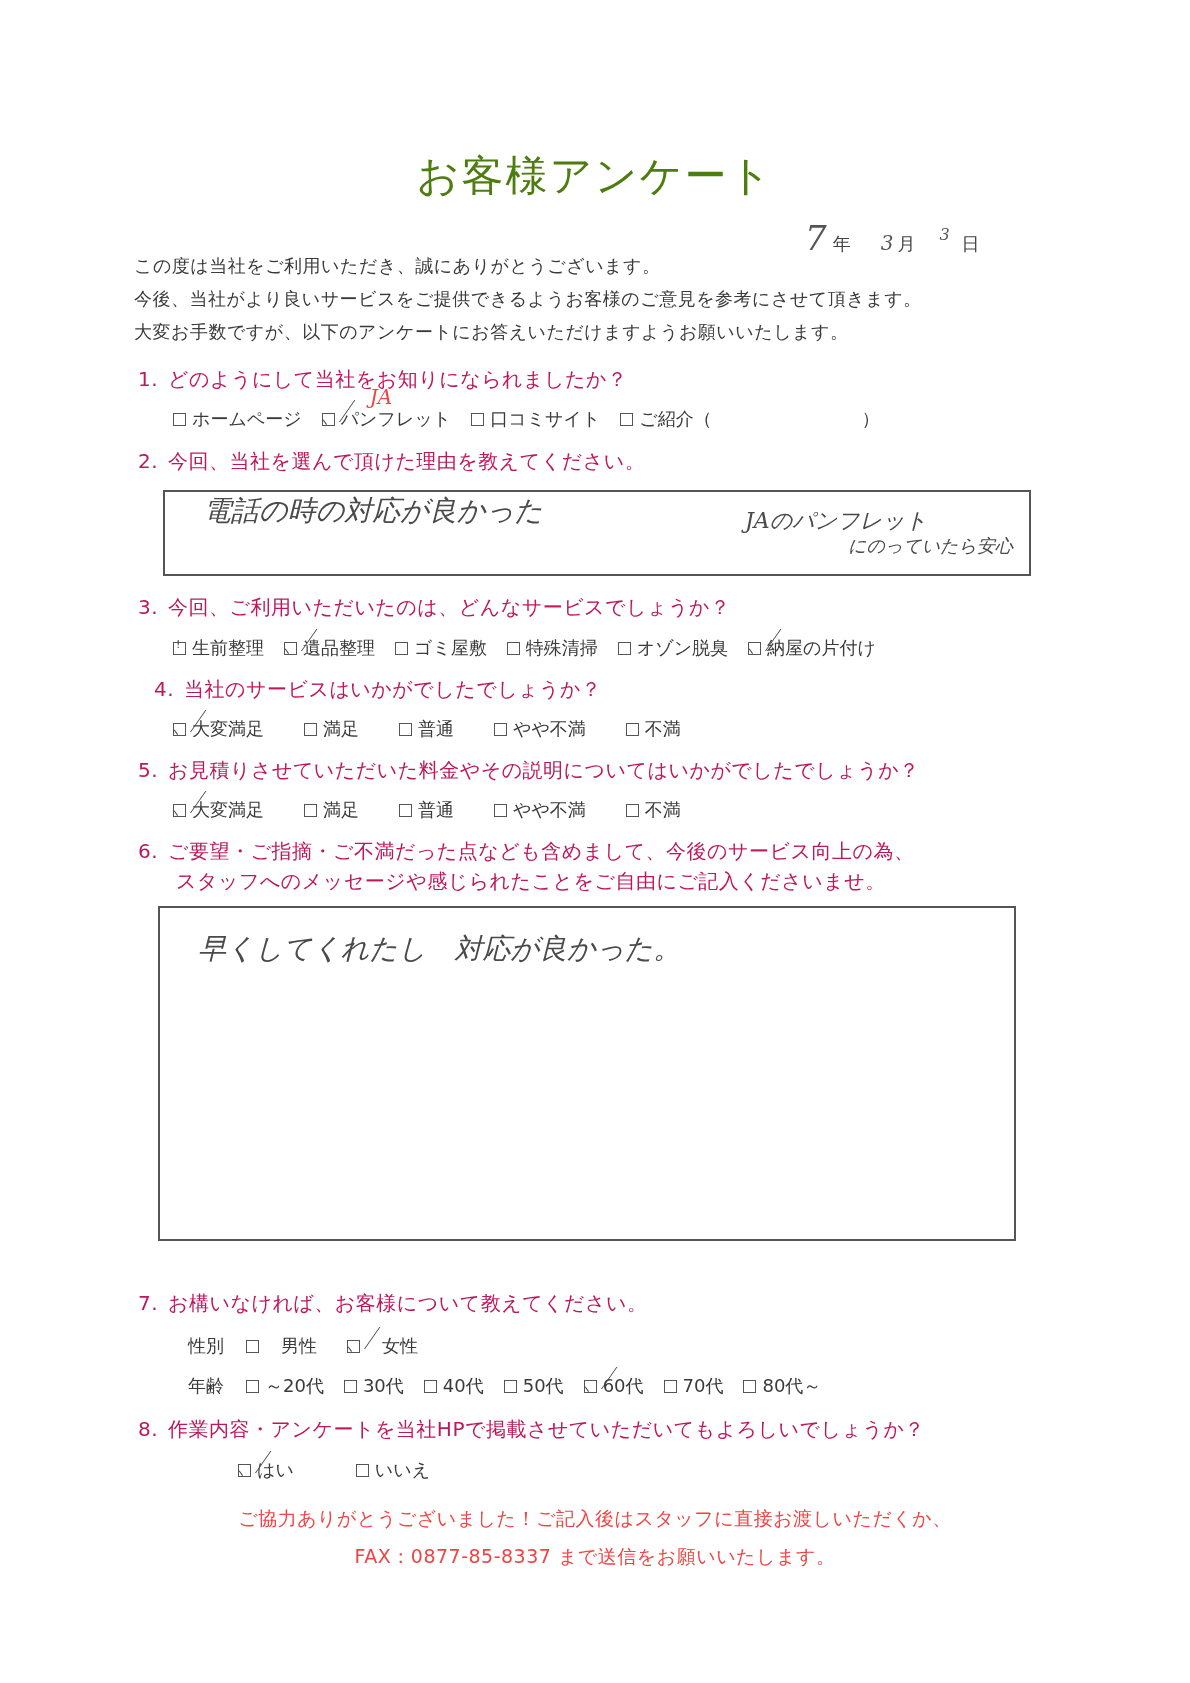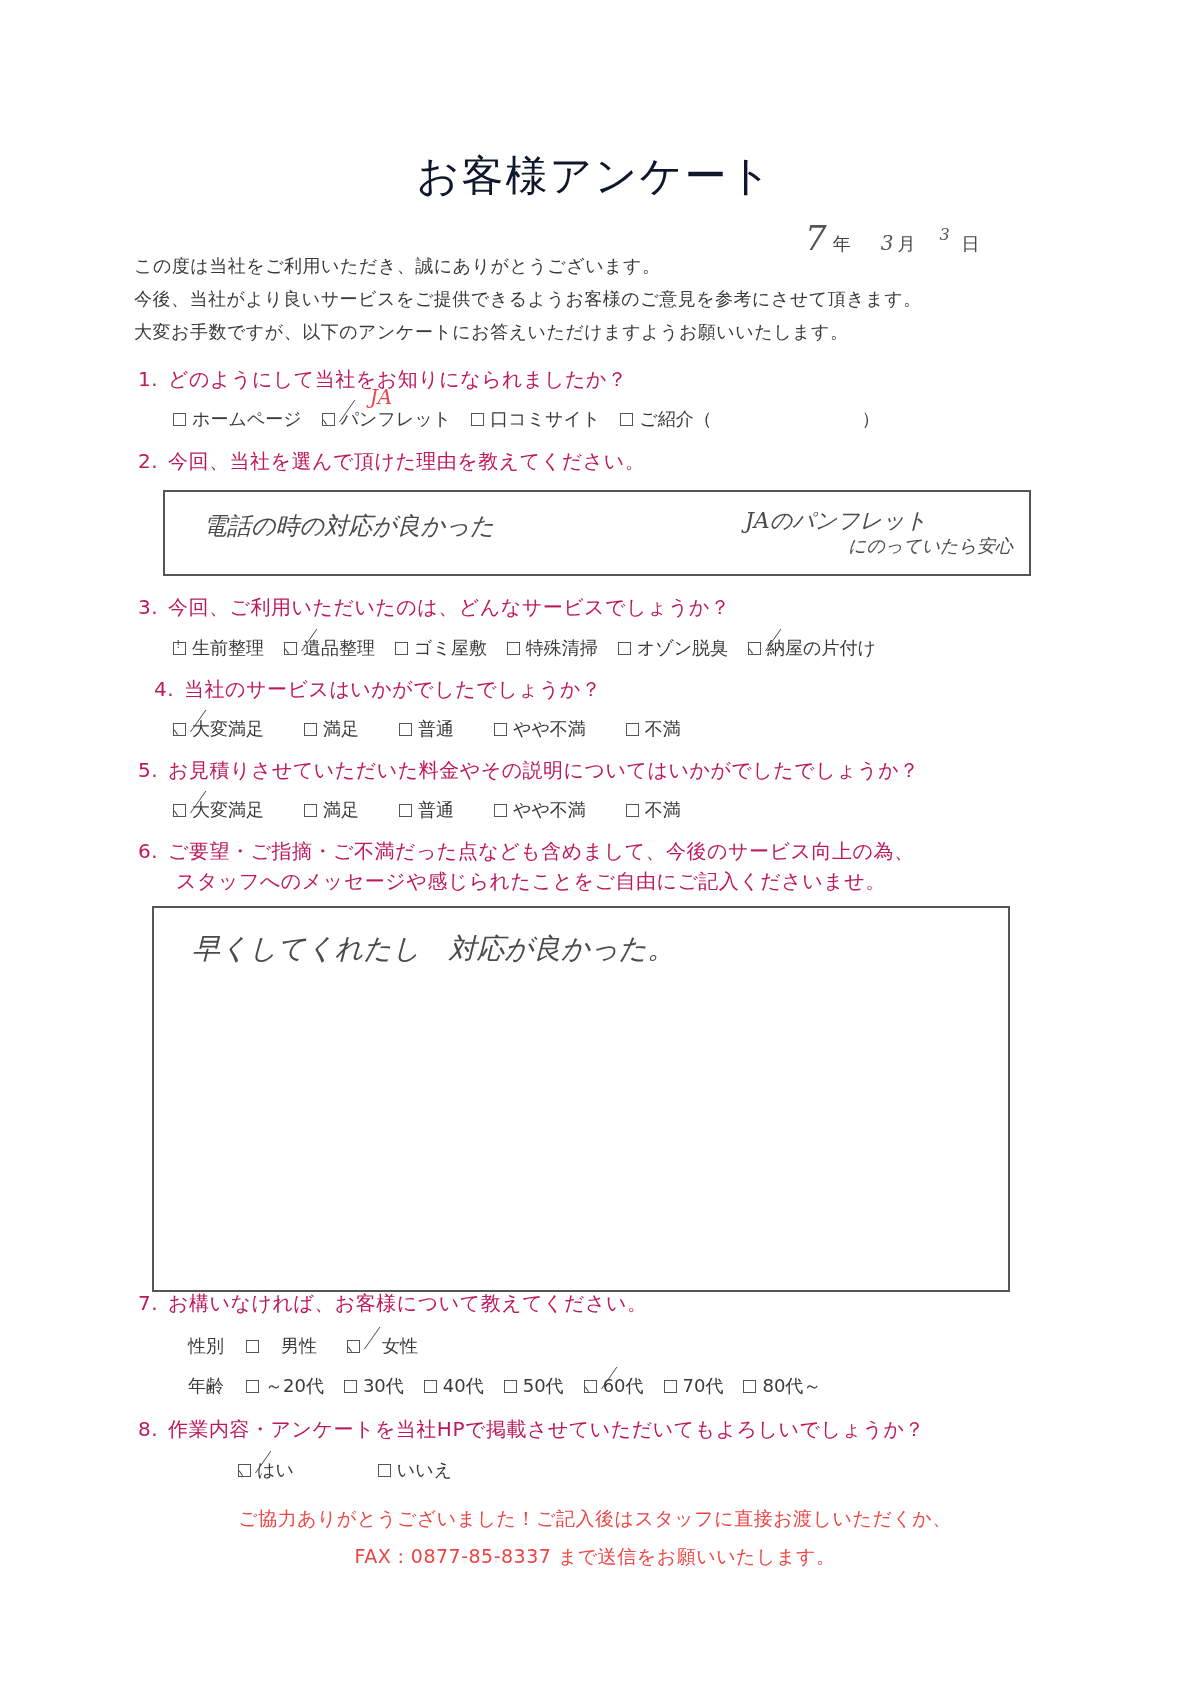--- a/index.html
+++ b/index.html
@@ -1,19 +1,19 @@
 <!DOCTYPE html>
 <html><head>
 <meta charset="utf-8">
 <style>
   html, body { margin:0; padding:0; background:#ffffff; }
   body { width:1190px; height:1683px; position:relative; overflow:hidden;
          font-family:"DejaVu Sans", "Liberation Sans", sans-serif; color:#3a3a3a; }
   .abs { position:absolute; }
-  .title { left:0; width:1190px; top:148px; text-align:center; font-size:42px; letter-spacing:2px; color:#0f172a; }
+  .title { left:0; width:1190px; top:148px; text-align:center; font-size:42px; letter-spacing:2px; color:#4d7c0f; }
   .date { top:218px; left:805px; font-size:18px; color:#444; display:flex; align-items:baseline; }
   .date .hw { font-family:"DejaVu Serif", serif; font-style:italic; color:#555; }
   .date .hw.year { font-size:34px; margin-right:6px; }
   .date .hw.month { font-size:20px; margin:0 4px 0 30px; }
   .date .hw.day { font-size:16px; margin:0 12px 0 24px; position:relative; top:-10px; }
   .intro { left:134px; font-size:18px; color:#3a3a3a; letter-spacing:0.5px; }
   .q { left:138px; font-size:20px; letter-spacing:0.5px; color:#be185d; }
   .q .num { display:inline-block; width:30px; }
   .opts { font-size:18px; display:flex; align-items:center; color:#3a3a3a; }
   .opt { display:flex; align-items:center; margin-right:20px; position:relative; }
@@ -69,21 +69,21 @@
       <span>ご紹介（</span>
     <span style="display:inline-block; width:150px;"></span>
       <span>）</span>
   </label>
 </div>
 
 <div class="abs q" style="top:448px;">
   <span class="num">2.</span><span>今回、当社を選んで頂けた理由を教えてください。</span>
 </div>
 <div class="abs box" style="left:163px; top:490px; width:868px; height:86px;">
-  <span class="hand" style="left:38px; top:18px; font-size:24px;">電話の時の対応が良かった</span>
+  <span class="hand" style="left:38px; top:0; font-size:28px;">電話の時の対応が良かった</span>
   <span class="hand" style="left:580px; top:14px; font-size:22px;">JAのパンフレット</span>
   <span class="hand" style="left:640px; top:42px; font-size:18px;margin-left:43px;">にのっていたら安心</span>
 </div>
 
 <div class="abs q" style="top:594px;">
   <span class="num">3.</span><span>今回、ご利用いただいたのは、どんなサービスでしょうか？</span>
 </div>
 <div class="abs opts" style="top:636px; left:173px;">
   <label class="opt">
       <span class="cb marked"></span>
@@ -160,21 +160,21 @@
   <label class="opt">
       <span class="cb"></span>
       <span>不満</span>
     </label>
 </div>
 
 <div class="abs q" style="top:838px;">
   <span class="num">6.</span><span>ご要望・ご指摘・ご不満だった点なども含めまして、今後のサービス向上の為、</span>
 </div>
 <div class="abs q" style="top:868px; left:176px;">スタッフへのメッセージや感じられたことをご自由にご記入くださいませ。</div>
-<div class="abs box" style="left:152px; top:906px; width:858px; height:386px;">
+<div class="abs box" style="left:158px; top:906px; width:858px; height:335px;">
   <span class="hand" style="left:38px; top:22px; font-size:28px;">早くしてくれたし　対応が良かった。</span>
 </div>
 
 <div class="abs q" style="top:1290px;">
   <span class="num">7.</span><span>お構いなければ、お客様について教えてください。</span>
 </div>
 <div class="abs opts" style="top:1334px; left:188px;">
   <span class="label" style="margin-right:22px;">性別</span>
   <label class="opt" style="margin-right:30px;">
       <span class="cb" style="margin-right:22px;"></span>
@@ -214,21 +214,21 @@
   <label class="opt">
       <span class="cb"></span>
       <span>80代～</span>
     </label>
 </div>
 
 <div class="abs q" style="top:1416px;">
   <span class="num">8.</span><span>作業内容・アンケートを当社HPで掲載させていただいてもよろしいでしょうか？</span>
 </div>
 <div class="abs opts" style="top:1458px; left:238px;">
-  <label class="opt" style="margin-right:84px;">
+  <label class="opt" style="margin-right:62px;">
       <span class="cb checked"></span>
       <span>はい</span>
     </label>
   <label class="opt">
       <span class="cb"></span>
       <span>いいえ</span>
     </label>
 </div>
 
 <div class="abs footer" style="top:1506px;">ご協力ありがとうございました！ご記入後はスタッフに直接お渡しいただくか、</div>

